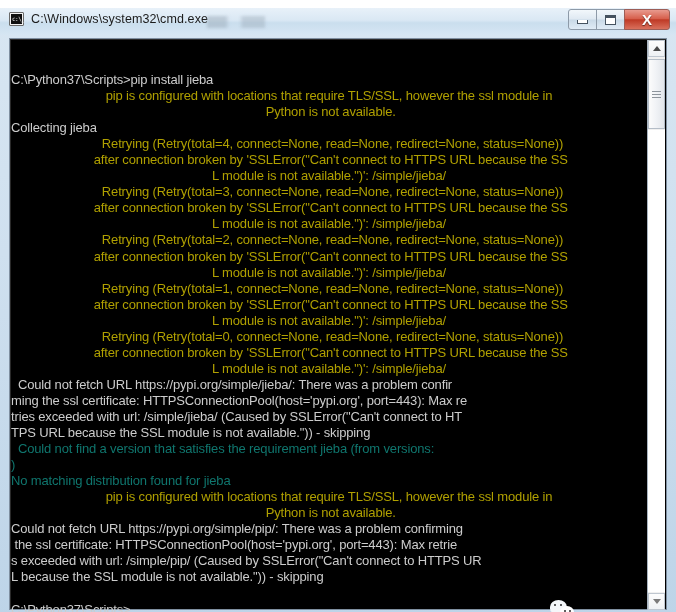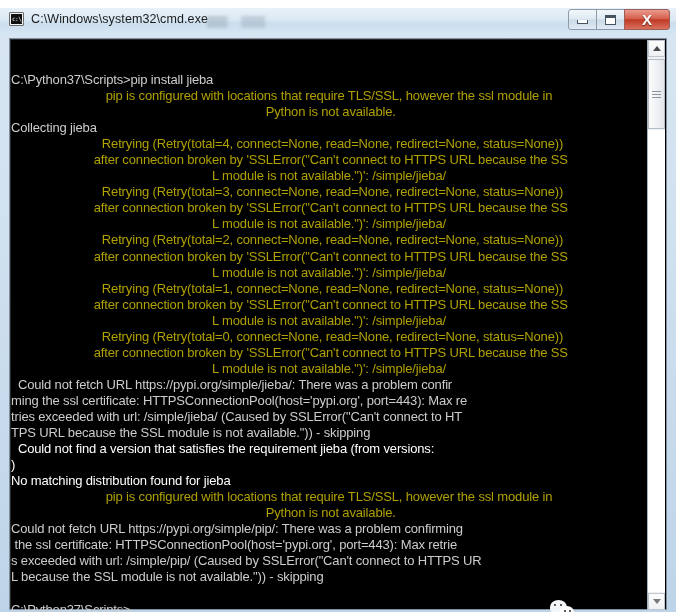--- a/index.html
+++ b/index.html
@@ -149,21 +149,21 @@
     font-size: 13px;
     line-height: 16.05px;
     letter-spacing: -0.15px;
     white-space: pre;
     color: #c0c0c0;
     margin-top: 32px;
   }
   .ln { height: 16.05px; padding-left: 1px; }
   .c-white  { color: #cccccc; }
   .c-yellow { color: #b0a000; text-align: center; }
-  .c-red    { color: #ffffff; }
+  .c-red    { color: #0f766e; }
 
   
   #console-scroll {
     position: absolute;
     right: 1px; top: 1px;
     width: 18px;
     height: 570px;
     background: #f0f0f0;
     border-left: 1px solid #a8b4c0;
     box-sizing: border-box;

